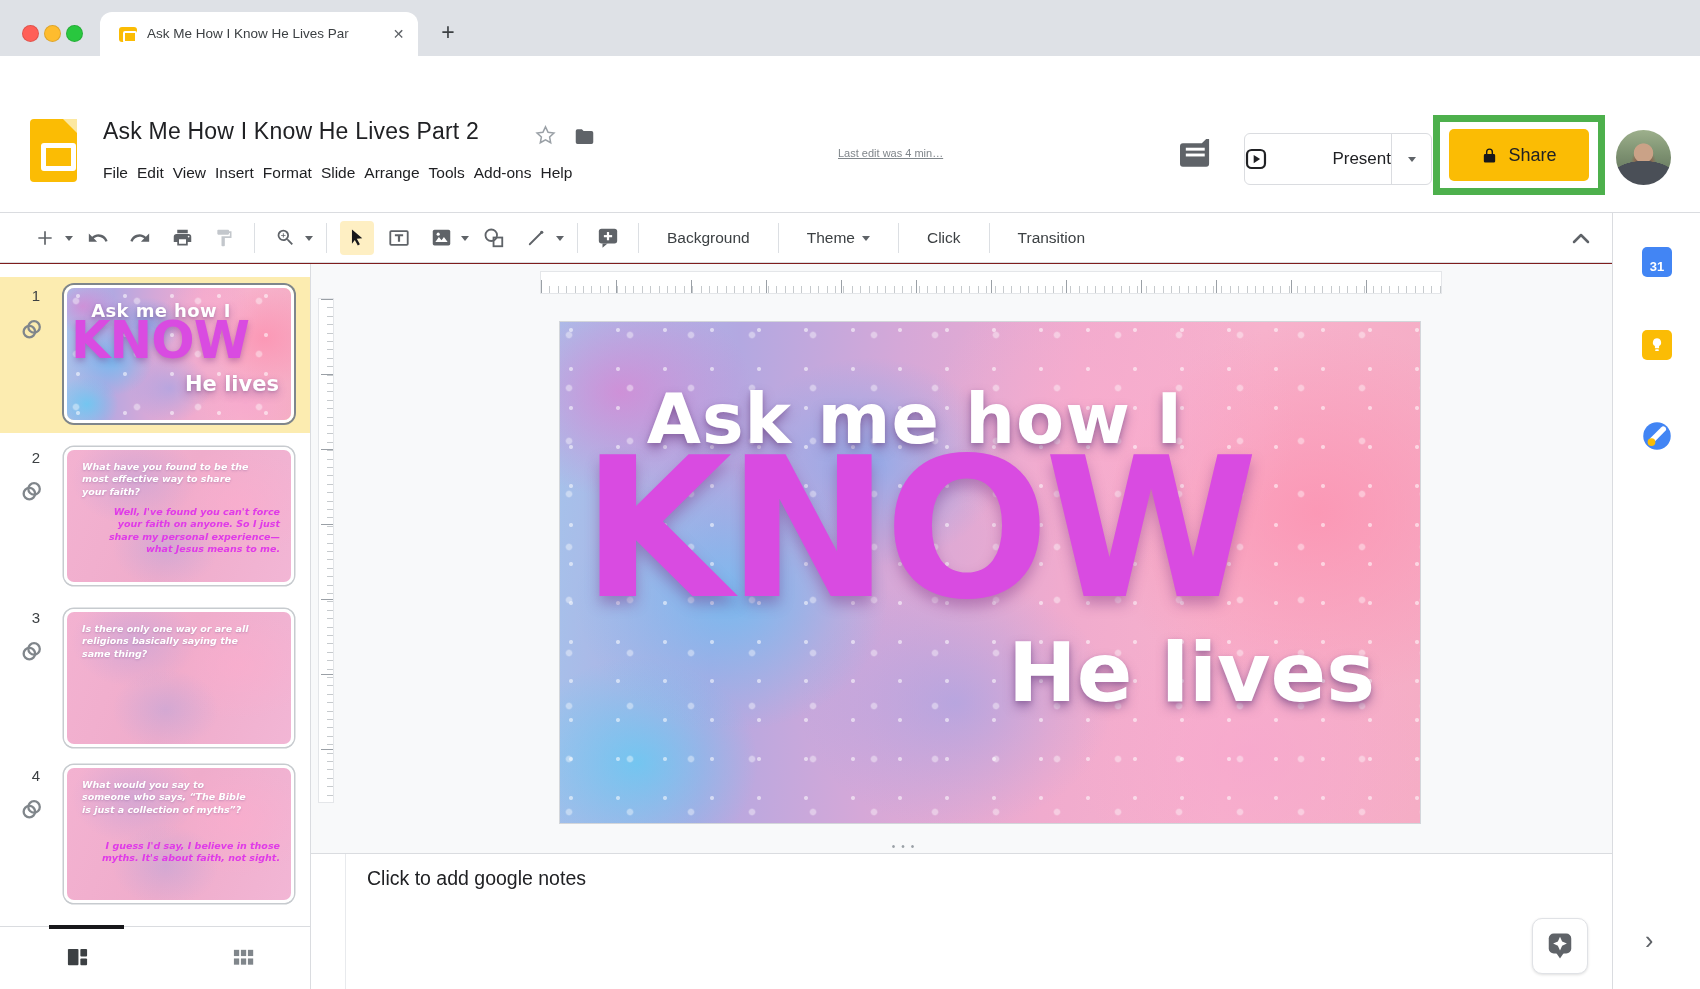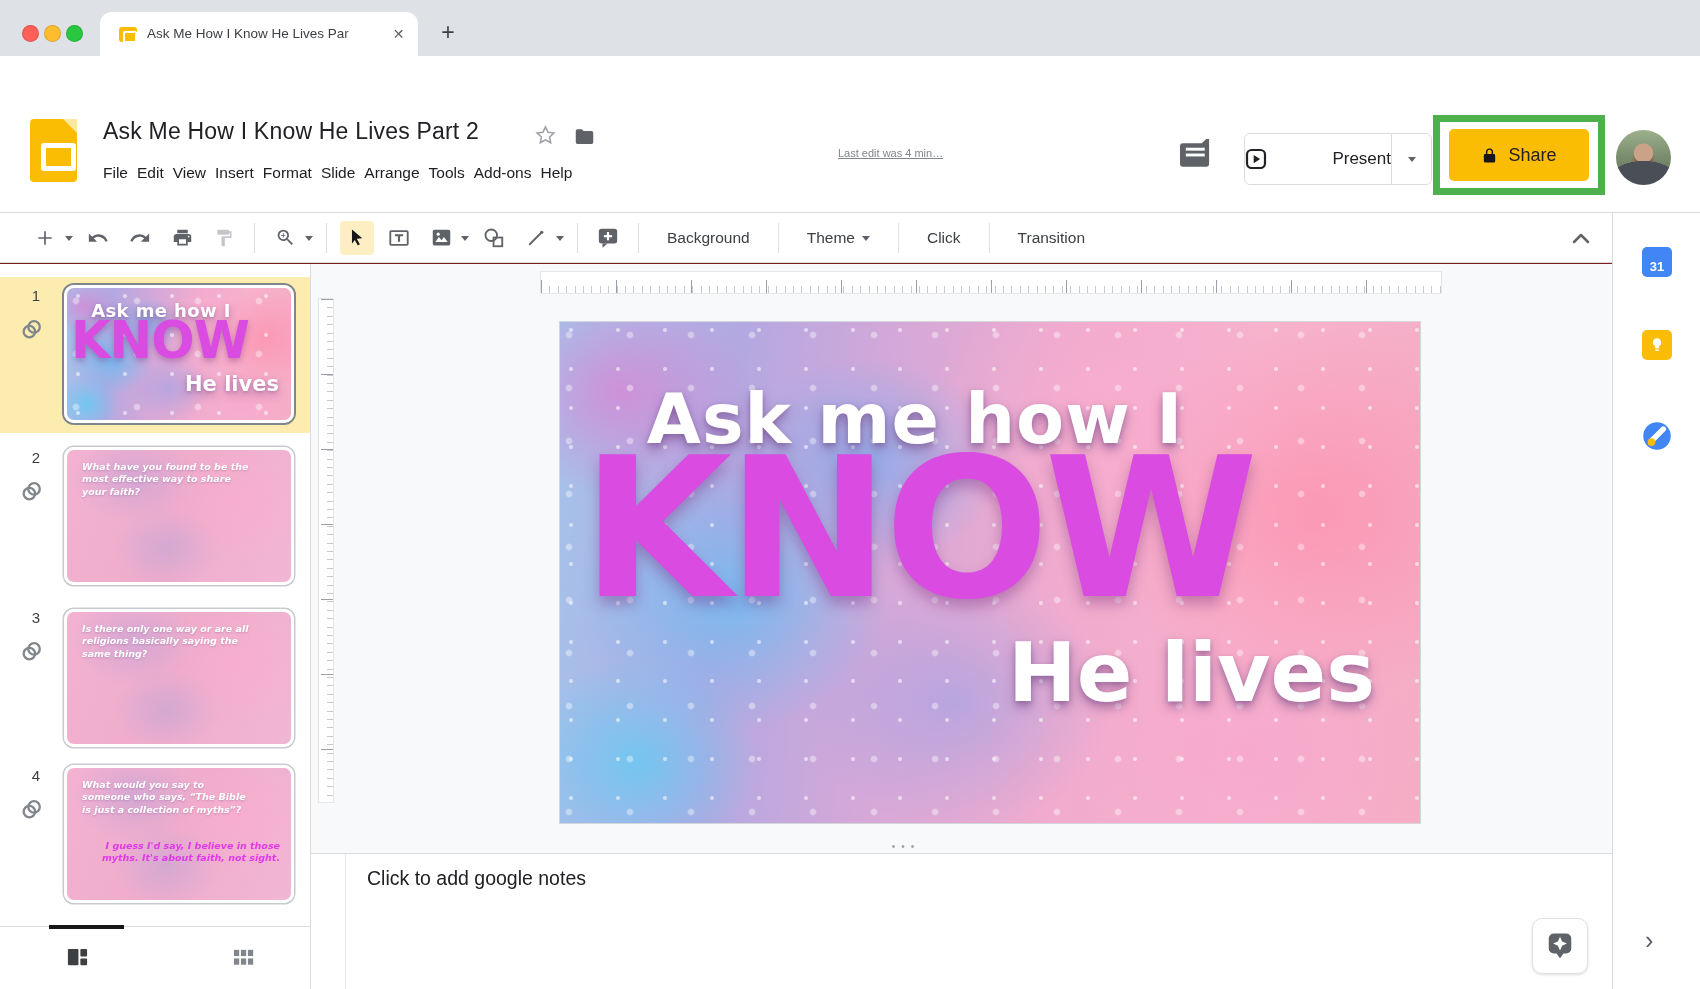--- a/index.html
+++ b/index.html
@@ -368,20 +368,21 @@
     <span class="snum" style="top:185px">2</span>
     <span class="slink" style="top:214px">
       <svg width="25" height="25" viewBox="0 0 24 24">
           <circle cx="9" cy="15" r="5.5" fill="none" stroke="#80868b" stroke-width="2.2"></circle>
           <circle cx="13.5" cy="10.5" r="5.5" fill="none" stroke="#80868b" stroke-width="2.2"></circle>
         </svg>
     </span>
     <div class="thumb" style="top:183px">
       <div class="thumb-inner softpink">
         <div class="q-text">What have you found to be the most effective way to share your faith?</div>
+        <div class="a-text a2">Well, I've found you can't force your faith on anyone. So I just share my personal experience—what Jesus means to me.</div>
       </div>
     </div>
 
     <span class="snum" style="top:345px">3</span>
     <span class="slink" style="top:374px">
       <svg width="25" height="25" viewBox="0 0 24 24">
           <circle cx="9" cy="15" r="5.5" fill="none" stroke="#80868b" stroke-width="2.2"></circle>
           <circle cx="13.5" cy="10.5" r="5.5" fill="none" stroke="#80868b" stroke-width="2.2"></circle>
         </svg>
     </span>

